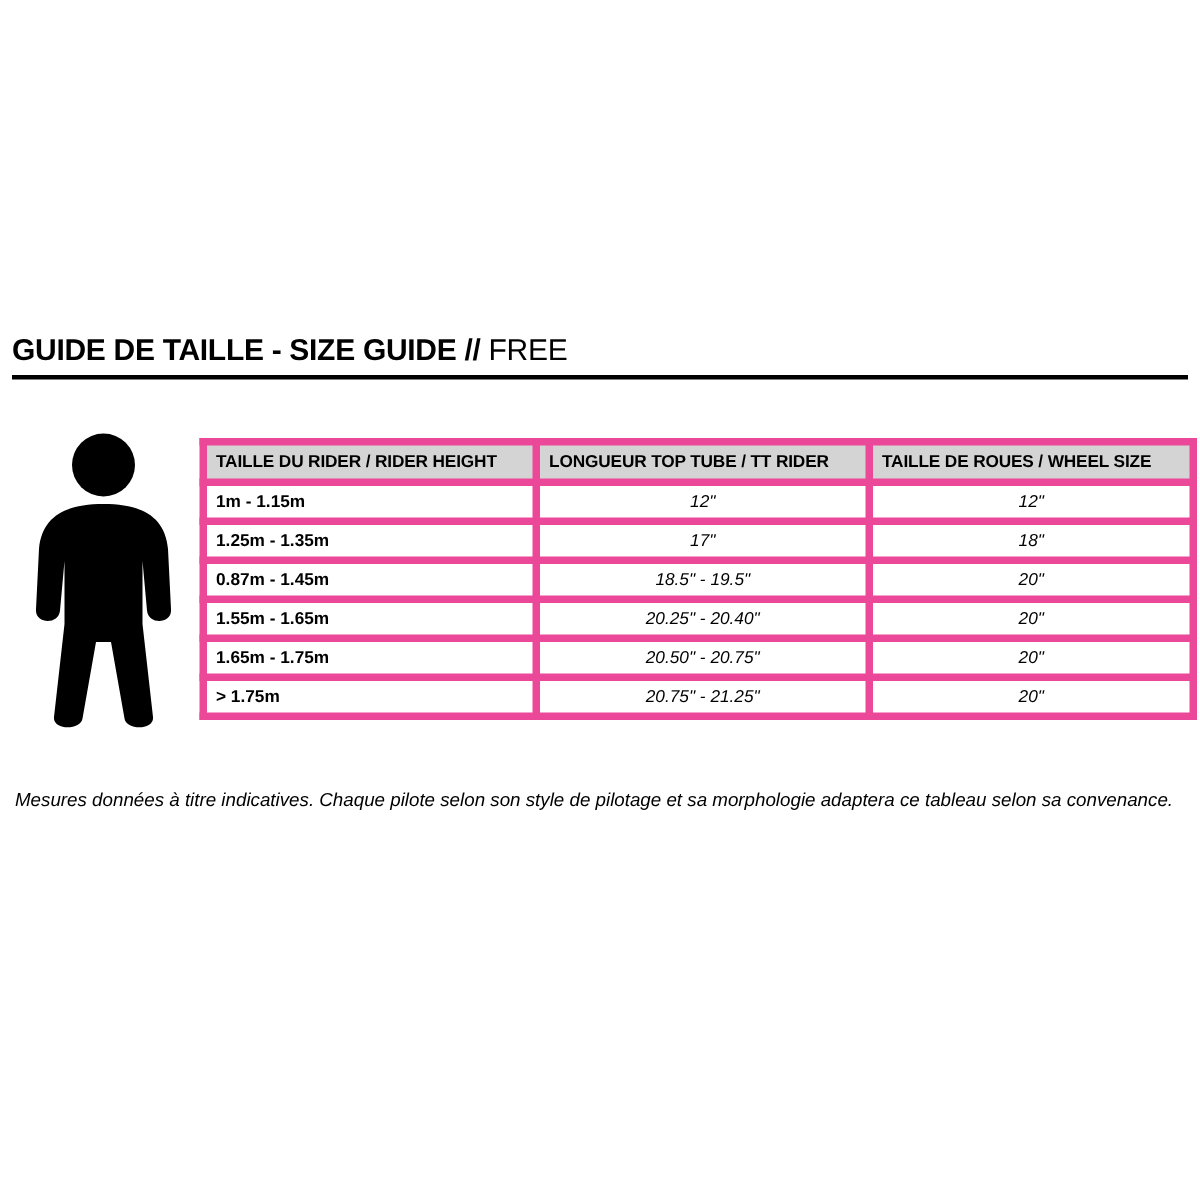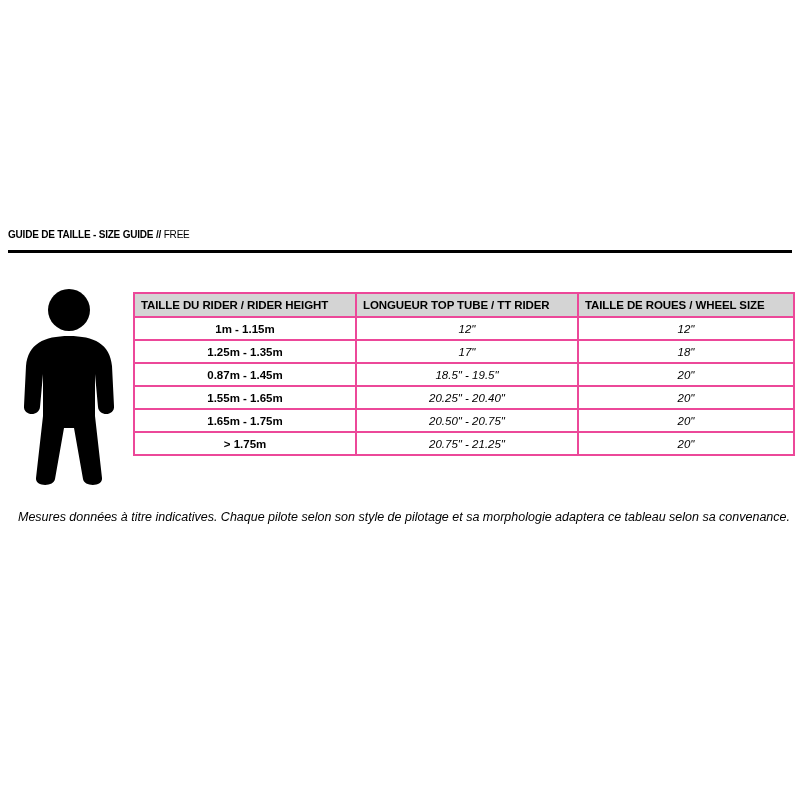--- a/index.html
+++ b/index.html
@@ -25,21 +25,21 @@
   }
 
   
   .title-block {
     position: absolute;
     left: 8px;
     top: 226px;
     width: 784px;
   }
   .title-line {
-    font-size: 10px;
+    font-size: 20px;
     line-height: 17px;
     letter-spacing: -0.2px;
     white-space: nowrap;
   }
   .title-strong {
     font-weight: bold;
   }
   .title-sep {
     font-weight: bold;
   }
@@ -76,52 +76,51 @@
     border-collapse: collapse;
     width: 660px;
     table-layout: fixed;
   }
   table.size-table col.c1 { width: 222px; }
   table.size-table col.c2 { width: 222px; }
   table.size-table col.c3 { width: 216px; }
 
   table.size-table th,
   table.size-table td {
-    border: 2px solid #ec4899;
+    border: 5px solid #ec4899;
     height: 21px;
     padding: 0 6px;
     font-size: 11.5px;
     vertical-align: middle;
   }
   table.size-table thead th {
     background: #d4d4d4;
     font-weight: bold;
     text-align: left;
     font-size: 11.5px;
     height: 22px;
     letter-spacing: -0.1px;
   }
   table.size-table tbody td.label {
     font-weight: bold;
-    text-align: center;
+    text-align: left;
     background: #ffffff;
   }
   table.size-table tbody td.val {
     font-style: italic;
     text-align: center;
     background: #ffffff;
   }
 
   
   .notes {
     position: absolute;
     left: 10px;
-    top: 508px;
+    top: 524px;
     width: 780px;
-    text-align: right;
   }
   .notes .note {
     font-style: italic;
     font-size: 12.5px;
     line-height: 19px;
     color: #000000;
     white-space: nowrap;
   }
 </style>
 </head>

